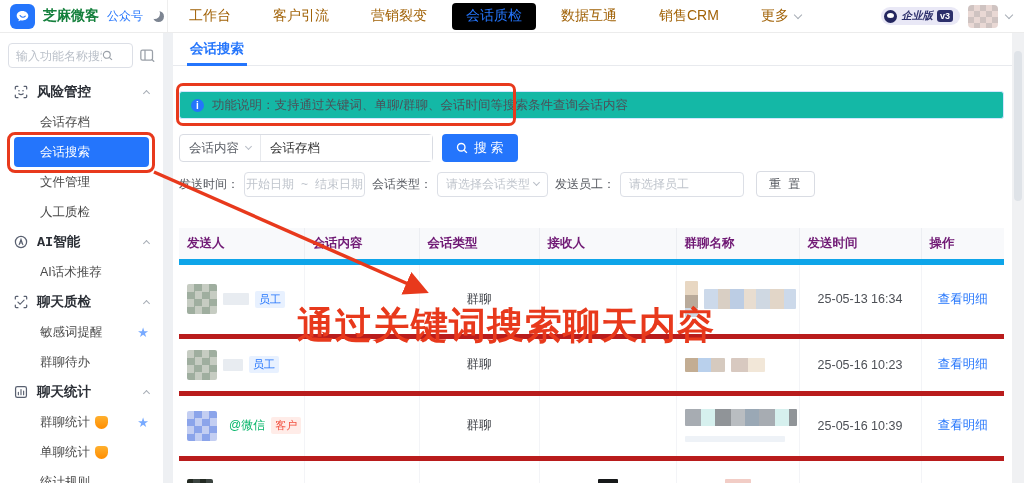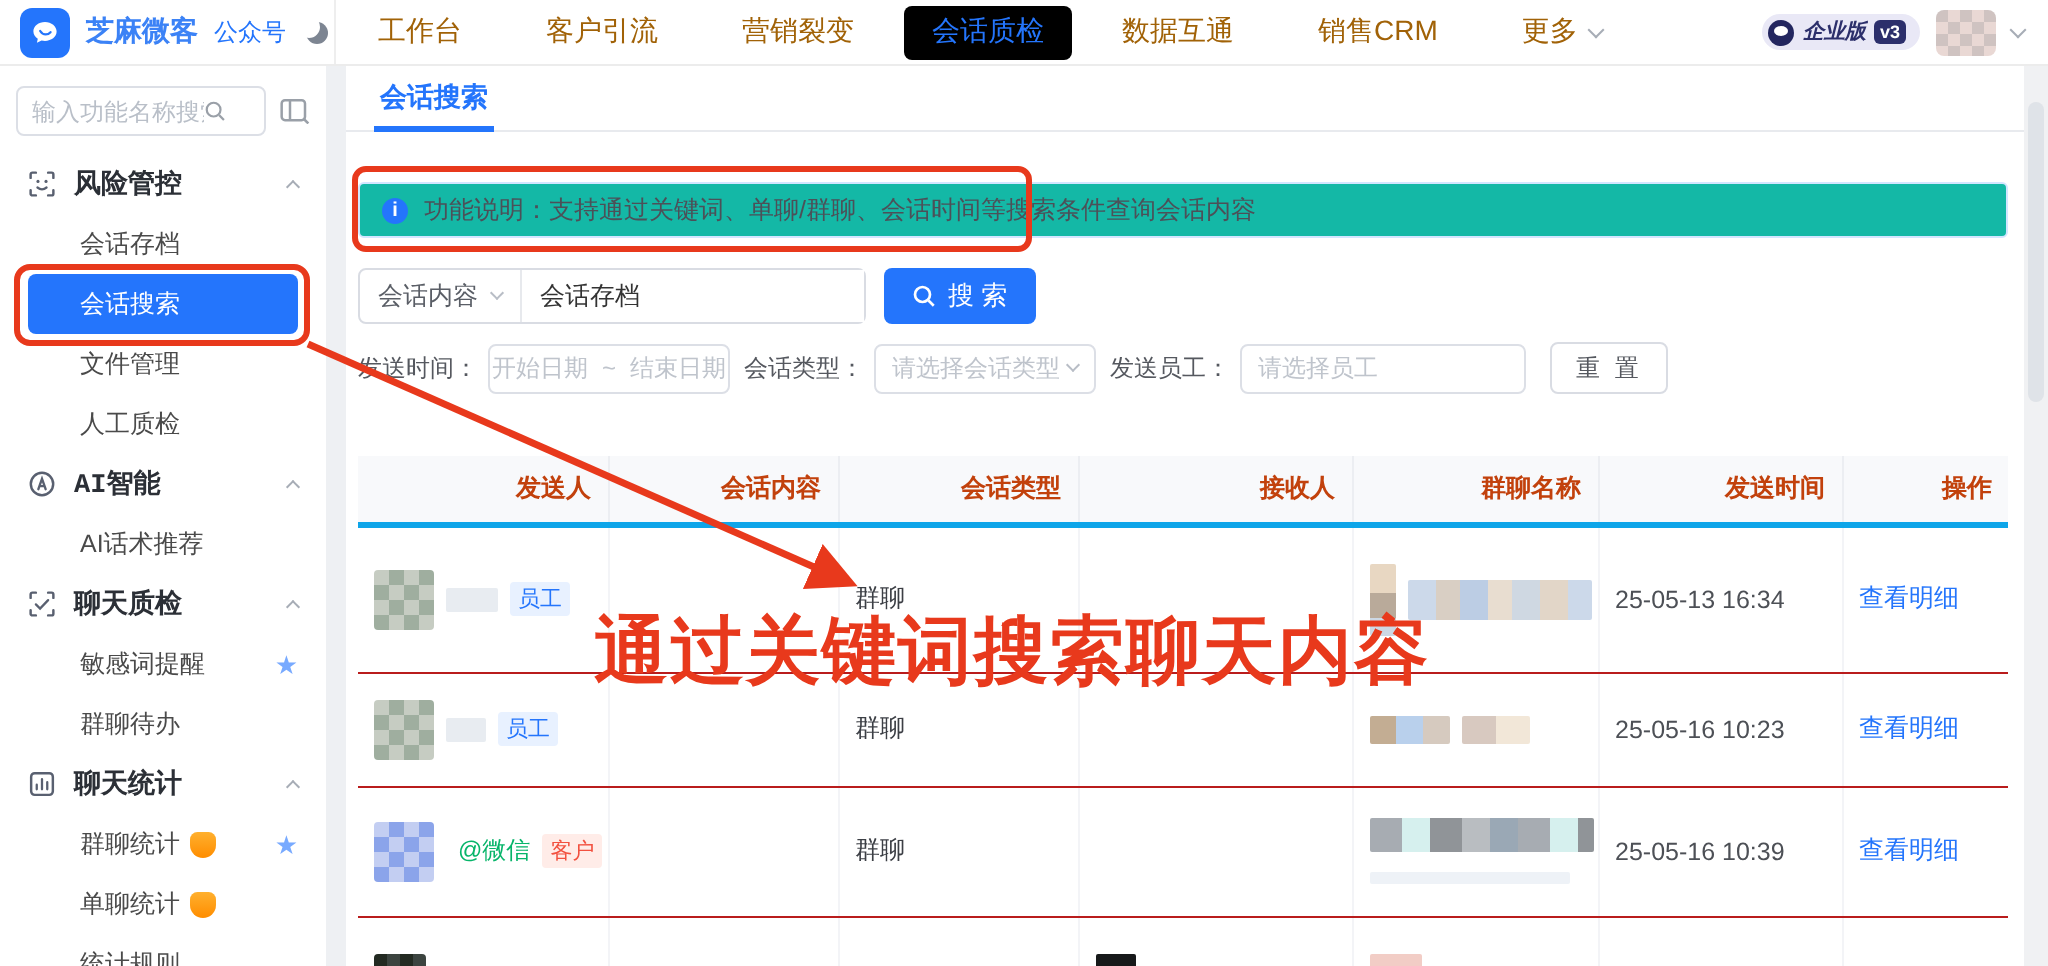--- a/index.html
+++ b/index.html
@@ -5,21 +5,21 @@
   * { margin:0; padding:0; box-sizing:border-box; }
   body { background:#fff; }
   .screen { width:1024px; height:483px; position:relative; overflow:hidden; background:#fff;
             font-family:"Liberation Sans", sans-serif; color:#333; }
 
   
   .topbar { height:33px; display:flex; align-items:center; border-bottom:1px solid #ececec; background:#fff; }
   .brand { display:flex; align-items:center; gap:8px; width:168px; padding-left:10px; flex:none;
            border-right:1px solid #eeeeee; height:100%; }
   .logo { width:25px; height:25px; border-radius:6px; background:#2475fc; display:flex; align-items:center; justify-content:center; flex:none; }
-  .brand-name { font-size:14px; font-weight:bold; color:#3b82f6; white-space:nowrap; }
+  .brand-name { font-size:14px; font-weight:bold; color:#15803d; white-space:nowrap; }
   .brand-tag { font-size:12px; color:#2475fc; white-space:nowrap; }
   .moon { width:11px; height:11px; border-radius:50%; box-shadow:inset -4px -3px 0 0 #7d8592; flex:none; margin-left:2px; }
   .topnav { display:flex; align-items:center; height:100%; }
   .nav-item { font-size:14px; color:#a16207; padding:16px 21px; height:100%; display:flex; align-items:center; white-space:nowrap; cursor:pointer; }
   .nav-item.active { height:27px; margin:0 4px; padding:0 14px; background:#000000; color:#2475fc; border-radius:4px; }
   .nav-more { display:flex; align-items:center; gap:6px; }
   .top-right { margin-left:auto; display:flex; align-items:center; gap:8px; padding-right:12px; }
   .plan-pill { display:flex; align-items:center; gap:4px; background:#e9e8f6; border-radius:10px; padding:2px 7px 2px 3px; }
   .plan-icon { width:13px; height:13px; border-radius:50%; background:#23265f; position:relative; flex:none; }
   .plan-icon::after { content:""; position:absolute; left:3px; top:3px; width:7px; height:5px; border-radius:50%; background:#fff; }
@@ -81,33 +81,33 @@
                 font-size:13px; display:flex; align-items:center; gap:6px; padding:0 14px; cursor:pointer; font-family:inherit; }
 
   .filter-row { margin-top:9px; display:flex; align-items:center; font-size:12px; color:#55585f; }
   .flabel { white-space:nowrap; margin-right:5px; }
   .flabel + .box { flex:none; }
   .date-box { width:121px; height:25px; border:1px solid #dcdfe6; border-radius:4px; display:flex; align-items:center;
               justify-content:center; gap:7px; color:#bfc4cc; font-size:12px; white-space:nowrap; }
   .sel-box { width:111px; height:25px; border:1px solid #dcdfe6; border-radius:4px; display:flex; align-items:center;
              justify-content:space-between; padding:0 8px; color:#bfc4cc; font-size:12px; cursor:pointer; white-space:nowrap; }
   .sel-box .chev { width:5px; height:5px; color:#b8bdc6; }
-  .staff-input { width:143px; height:25px; border:1px solid #dcdfe6; border-radius:4px; padding:0 8px; font-size:12px;
+  .staff-input { width:124px; height:25px; border:1px solid #dcdfe6; border-radius:4px; padding:0 8px; font-size:12px;
                  color:#000000; outline:none; font-family:inherit; }
   .staff-input::placeholder { color:#bfc4cc; }
   .gap6 { width:7px; flex:none; }
   .reset-btn { margin-left:12px; height:26px; padding:0 12px; background:#fff; border:1px solid #d9dce3; border-radius:4px;
                font-size:12px; color:#55585f; cursor:pointer; font-family:inherit; letter-spacing:2px; }
 
   
   table.grid { margin-top:31px; width:100%; border-collapse:collapse; table-layout:fixed; }
-  .grid th { background:#f8f9fb; height:34px; text-align:right; padding:0 8px; font-size:12.5px; color:#c2410c;
-             font-weight:bold; border-right:1px solid #eceef2; border-bottom:3px solid #0ea5e9; white-space:nowrap; }
+  .grid th { background:#f8f9fb; height:34px; text-align:left; padding:0 8px; font-size:12.5px; color:#701a75;
+             font-weight:bold; border-right:1px solid #eceef2; border-bottom:6px solid #0ea5e9; white-space:nowrap; }
   .grid th:last-child, .grid td:last-child { border-right:none; }
-  .grid td { padding:0 8px; font-size:12.5px; color:#3c3f45; border-right:1px solid #f3f4f7; border-bottom:1px solid #b91c1c; vertical-align:middle; }
+  .grid td { padding:0 8px; font-size:12.5px; color:#3c3f45; border-right:1px solid #f3f4f7; border-bottom:5px solid #b91c1c; vertical-align:middle;text-align:center; }
   tr.r1 td { height:74px; } tr.r2 td { height:57px; } tr.r3 td { height:65px; } tr.r4 td { height:60px; vertical-align:top; }
   .sender { display:flex; align-items:center; gap:6px; }
   .avatar-sm { width:30px; height:30px; border-radius:2px; flex:none; }
   .mzA { background:repeating-conic-gradient(#9fae9f 0% 25%, #c6ccc2 0% 50%); background-size:15px 15px; }
   .mzB { background:repeating-conic-gradient(#8ba4ea 0% 25%, #c3cef2 0% 50%); background-size:15px 15px; }
   .mzD { background:repeating-conic-gradient(#3c4440 0% 25%, #232a22 0% 50%); background-size:13px 13px; }
   .nameblur { width:26px; height:12px; background:#e8ecf1; border-radius:1px; }
   .badge-staff { background:#e8f1ff; color:#2475fc; font-size:11px; padding:1px 4px; border-radius:2px; white-space:nowrap; }
   .badge-cust { background:#ffece8; color:#f2503f; font-size:11px; padding:1px 4px; border-radius:2px; white-space:nowrap; }
   .wechat { color:#07b56a; font-size:12px; white-space:nowrap; }

